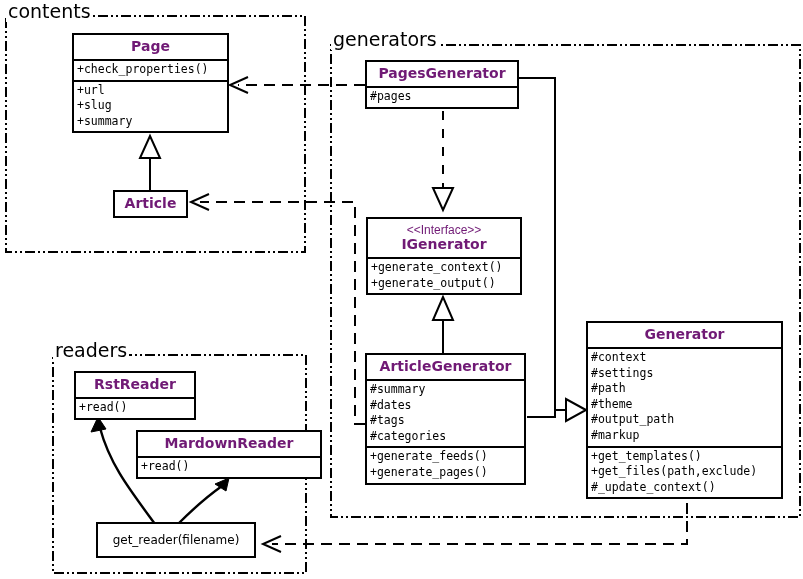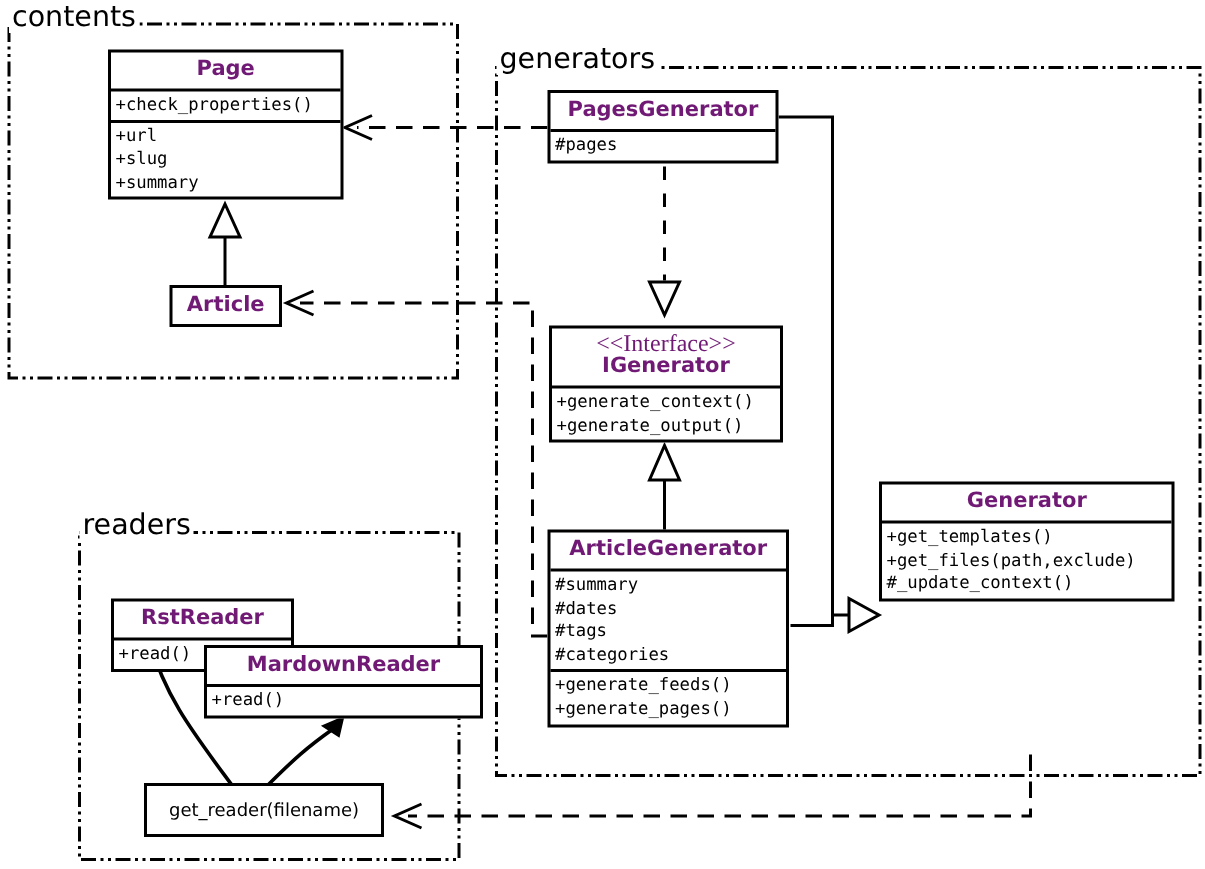--- a/index.html
+++ b/index.html
@@ -32,23 +32,23 @@
   .uml-title {
     font-family: "DejaVu Sans", sans-serif;
     font-weight: bold;
     font-size: 14px;
     text-align: center;
     padding: 4px 6px 5px 6px;
     line-height: 15px;
     color: #701a75;
   }
   .uml-stereo {
-    font-family: Liberation Serif, serif;
+    font-family: Liberation Sans, sans-serif;
     font-weight: normal;
-    font-size: 16px;
+    font-size: 12px;
     text-align: center;
     line-height: 14px;
     display: block;
   }
   .uml-sep {
     border-top: 2px solid #000;
   }
   .uml-compartment {
     font-family: "DejaVu Sans Mono", monospace;
     font-size: 11.5px;
@@ -146,24 +146,25 @@
   </div>
 
   <div class="umlbox" style="left:365px; top:353px; width:161px;">
     <div class="uml-title">ArticleGenerator</div>
     <div class="uml-compartment uml-sep"><span>#summary</span><br><span>#dates</span><br><span>#tags</span><br><span>#categories</span></div>
     <div class="uml-compartment uml-sep"><span>+generate_feeds()</span><br><span>+generate_pages()</span></div>
   </div>
 
   <div class="umlbox" style="left:586px; top:321px; width:197px;">
     <div class="uml-title">Generator</div>
+    <div class="uml-compartment uml-sep"><span>#context</span><br><span>#settings</span><br><span>#path</span><br><span>#theme</span><br><span>#output_path</span><br><span>#markup</span></div>
     <div class="uml-compartment uml-sep"><span>+get_templates()</span><br><span>+get_files(path,exclude)</span><br><span>#_update_context()</span></div>
   </div>
 
-  <div class="umlbox" style="left:74px; top:371px; width:122px;margin-top:28px;">
+  <div class="umlbox" style="left:74px; top:371px; width:122px;">
     <div class="uml-title">RstReader</div>
     <div class="uml-compartment uml-sep"><span>+read()</span></div>
   </div>
 
   <div class="umlbox" style="left:136px; top:430px; width:186px;">
     <div class="uml-title">MardownReader</div>
     <div class="uml-compartment uml-sep"><span>+read()</span></div>
   </div>
 
   <div class="umlbox" style="left:96px; top:522px; width:160px;">

